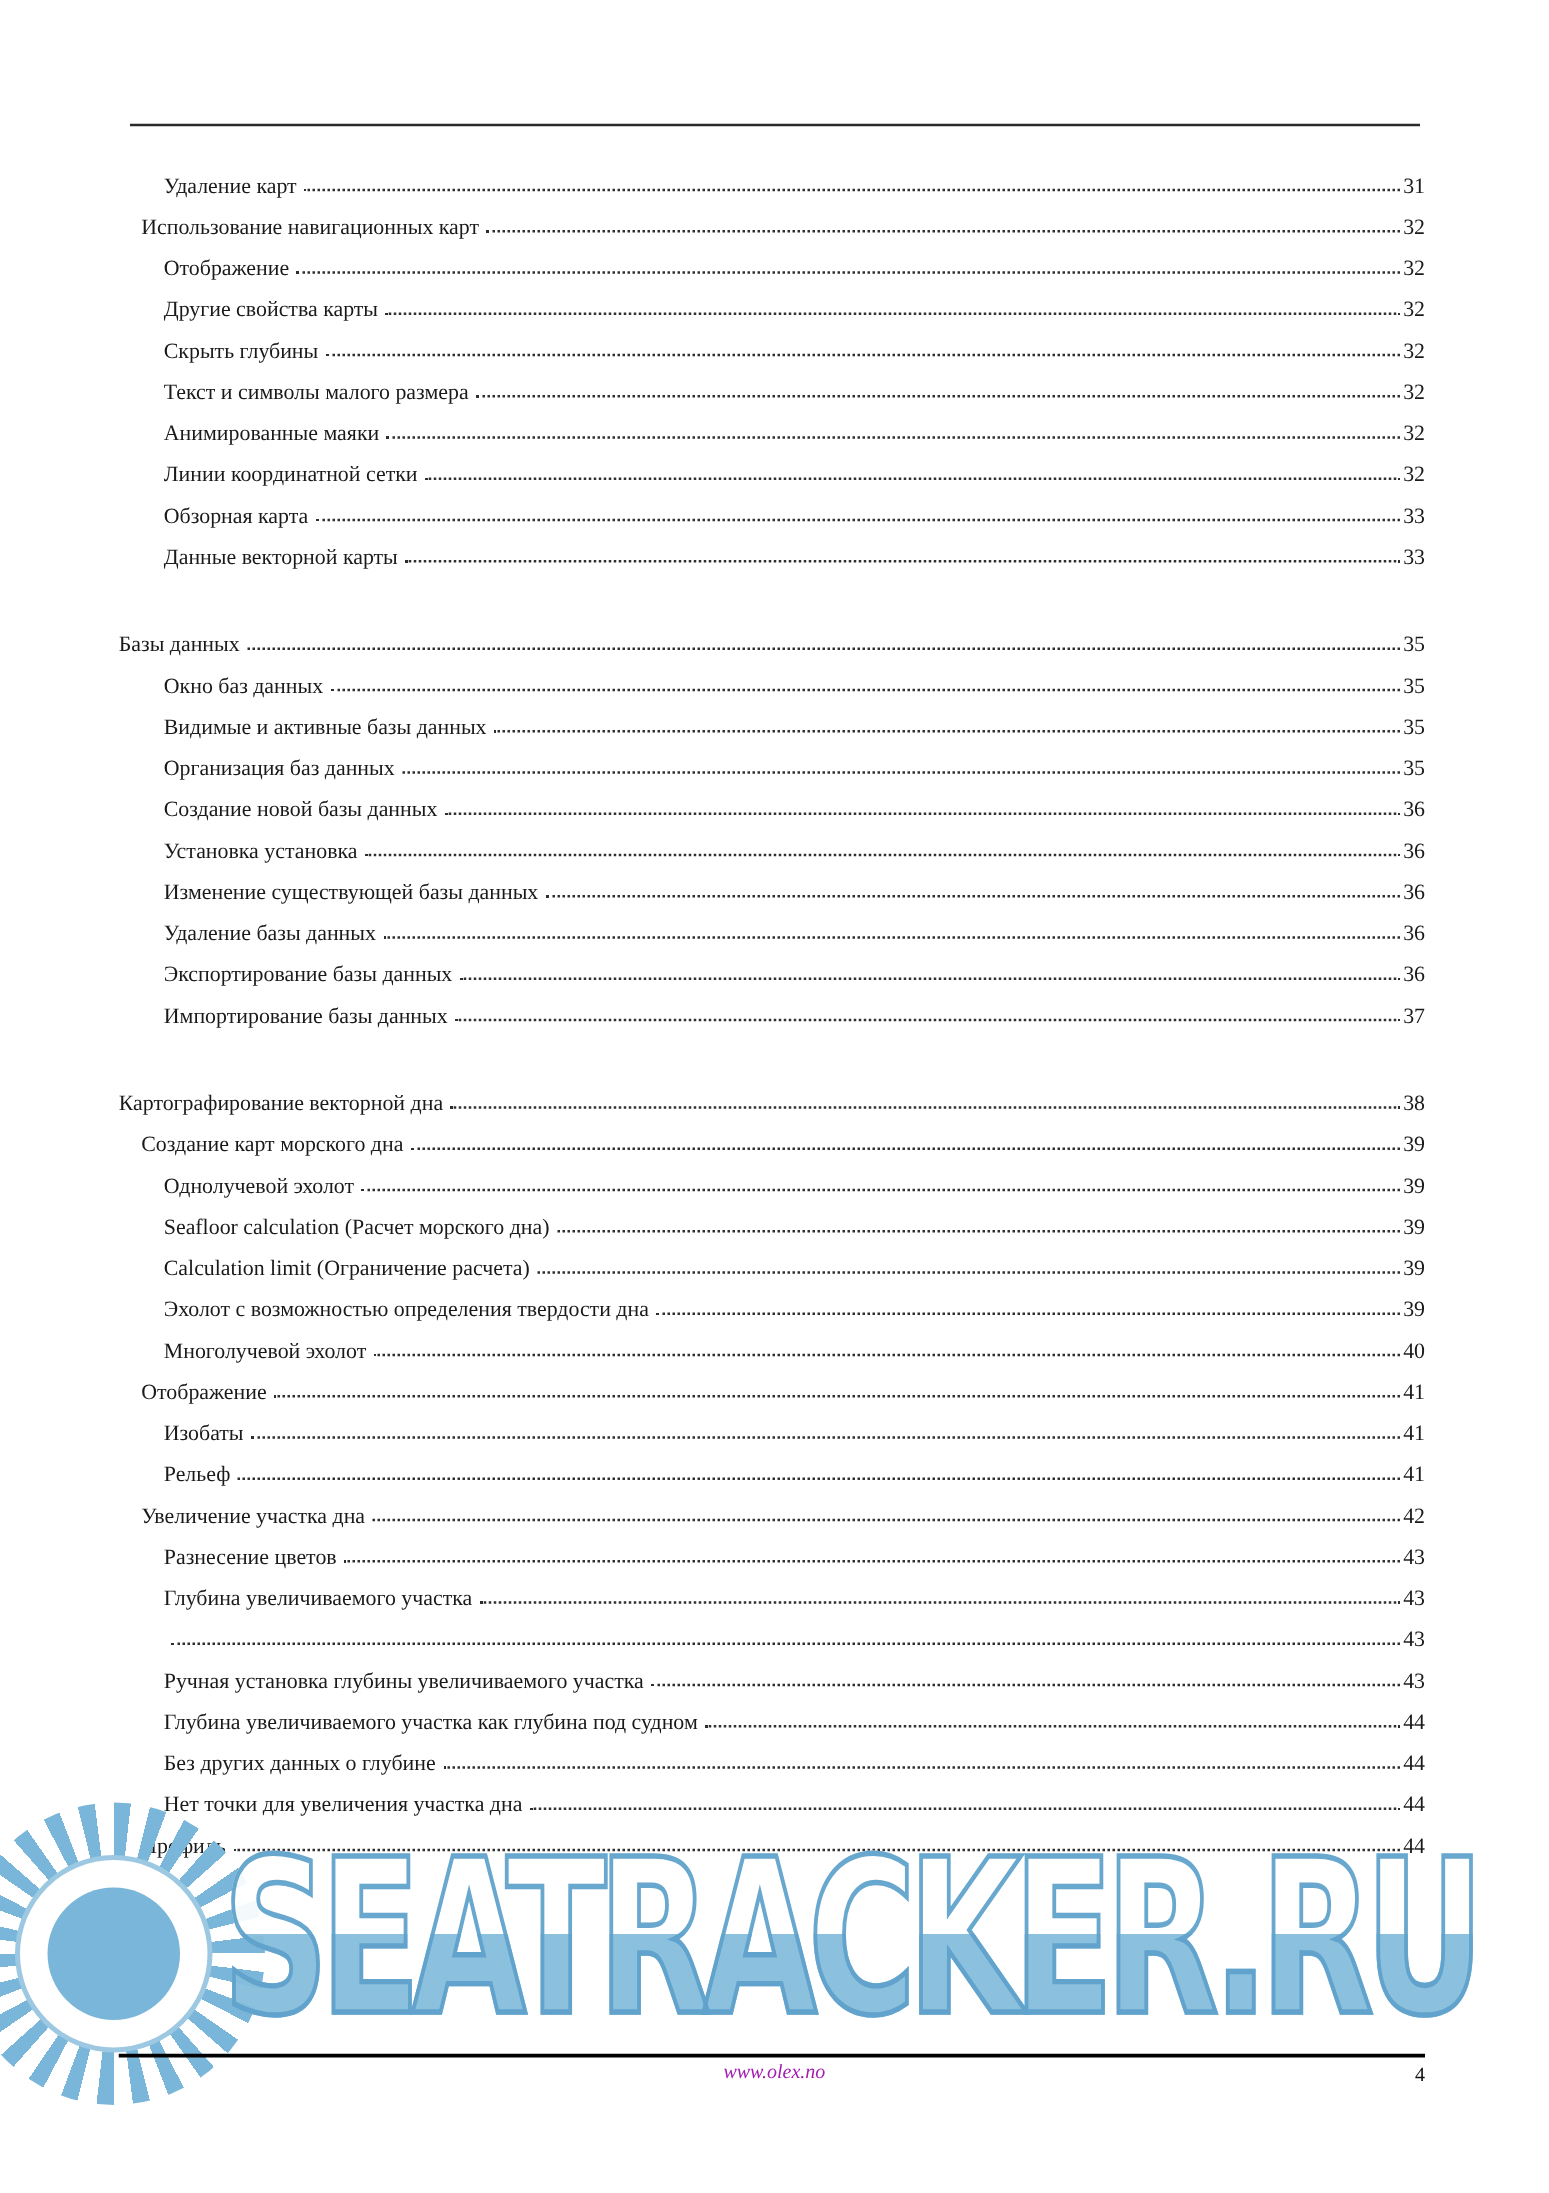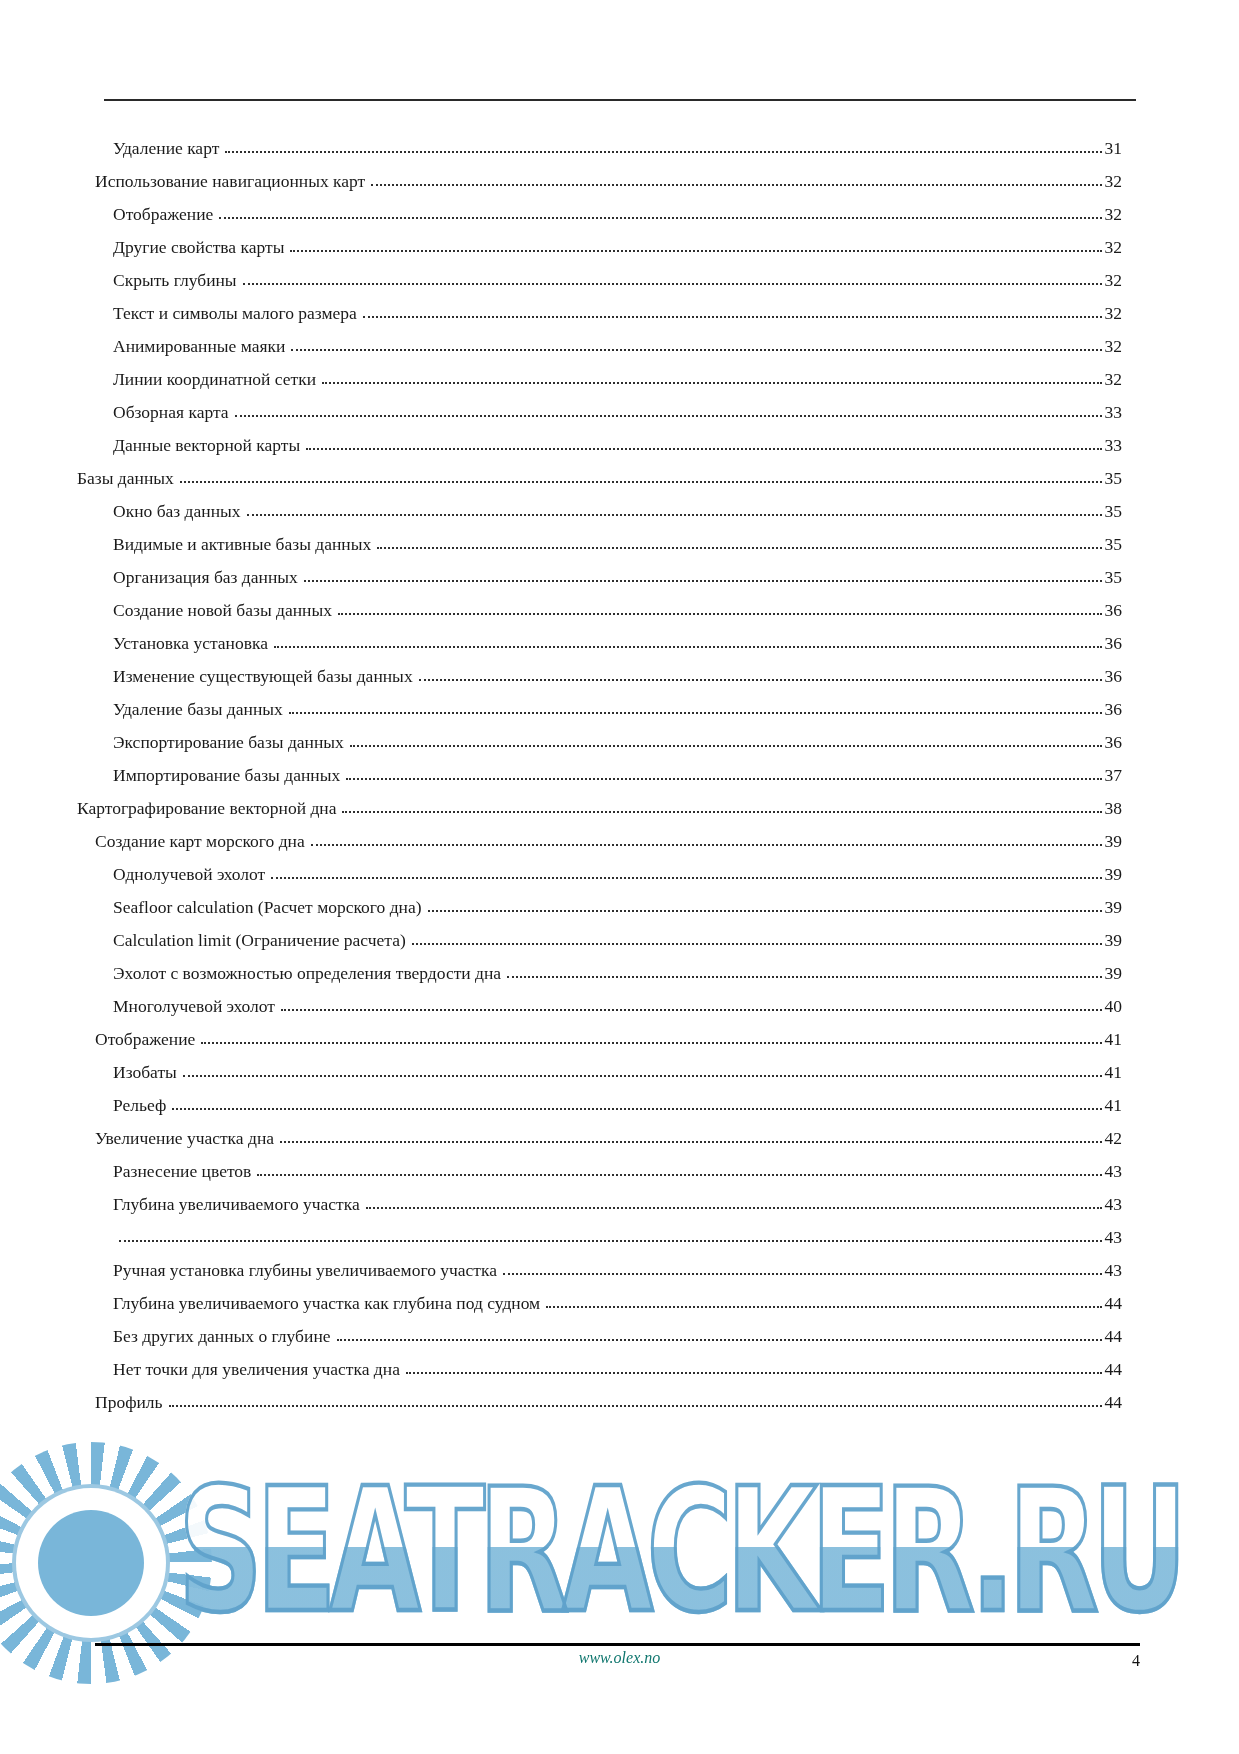--- a/index.html
+++ b/index.html
@@ -21,21 +21,21 @@
     position: absolute;
     top: 99px;
     left: 104px;
     width: 1032px;
     border-top: 2px solid #2a2a2a;
   }
 
   
   .toc {
     position: absolute;
-    left: 77px;
+    left: 95px;
     top: 130px;
     width: 1045px;
     z-index: 10;
   }
   .toc-row {
     display: flex;
     align-items: flex-end;
     height: 33px;
     font-size: 17.5px;
     line-height: 1;
@@ -47,21 +47,21 @@
   .toc-dots {
     flex: 1;
     border-bottom: 2px dotted #2e2e2e;
     margin: 0 3px 10px 6px;
     min-width: 12px;
   }
   .toc-page {
     padding-bottom: 6px;
     white-space: nowrap;
   }
-  .lvl0 { padding-left: 0; }
+  .lvl0 { padding-left: 0; margin-top: 37px; }
   .lvl1 { padding-left: 18px; }
   .lvl2 { padding-left: 36px; }
 
   
   .watermark {
     position: absolute;
     left: 0;
     top: 1400px;
     width: 1112px;
     height: 354px;
@@ -123,21 +123,21 @@
     z-index: 30;
   }
   .footer-url {
     position: absolute;
     top: 1649px;
     left: 0;
     width: 1239px;
     text-align: center;
     font-style: italic;
     font-size: 16px;
-    color: #0f766e;
+    color: #a21caf;
     z-index: 30;
   }
   .footer-page {
     position: absolute;
     top: 1652px;
     right: 99px;
     font-size: 16px;
     color: #111111;
     z-index: 30;
   }

